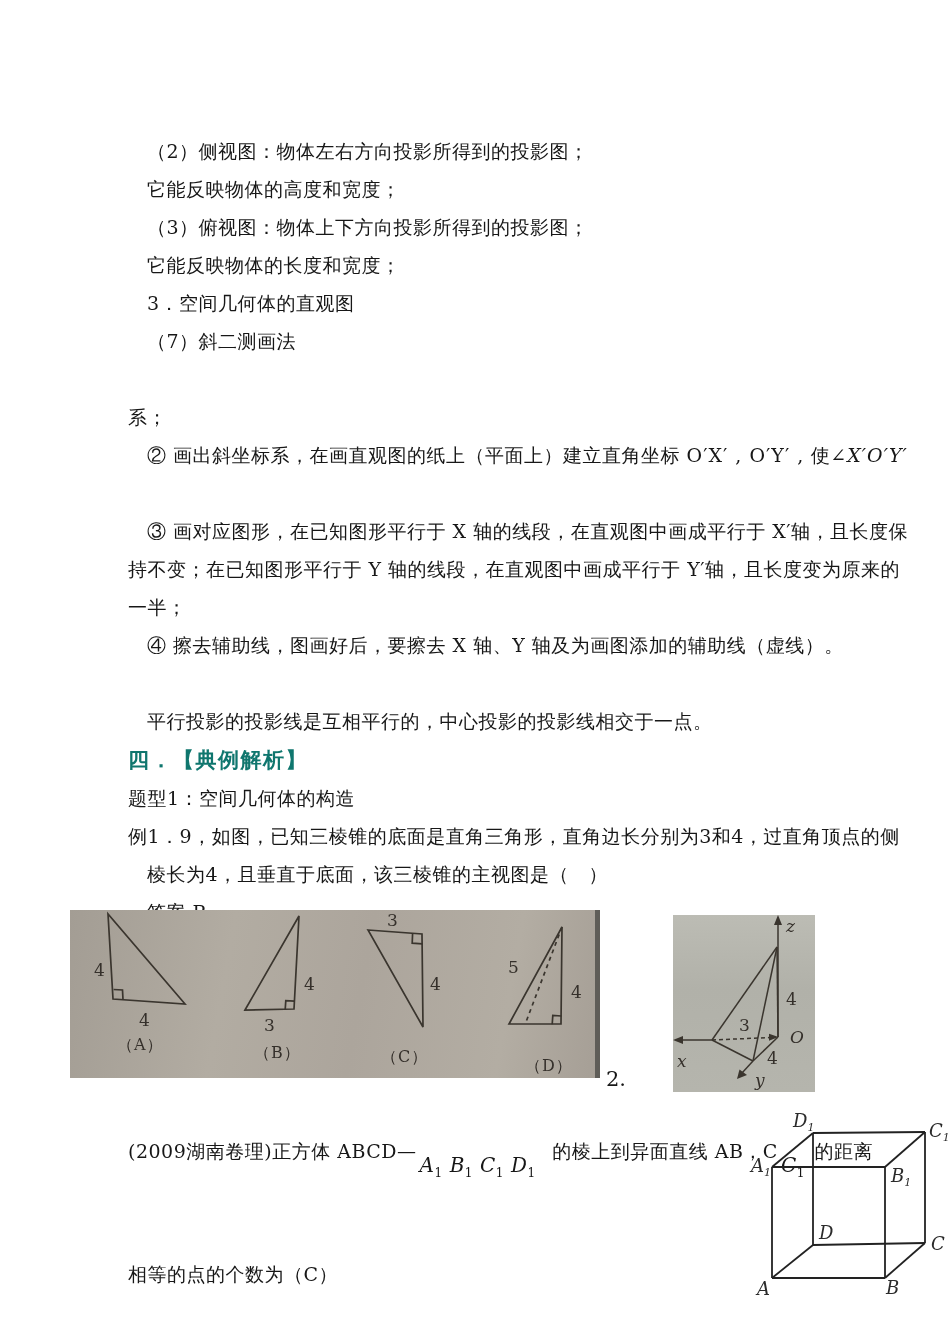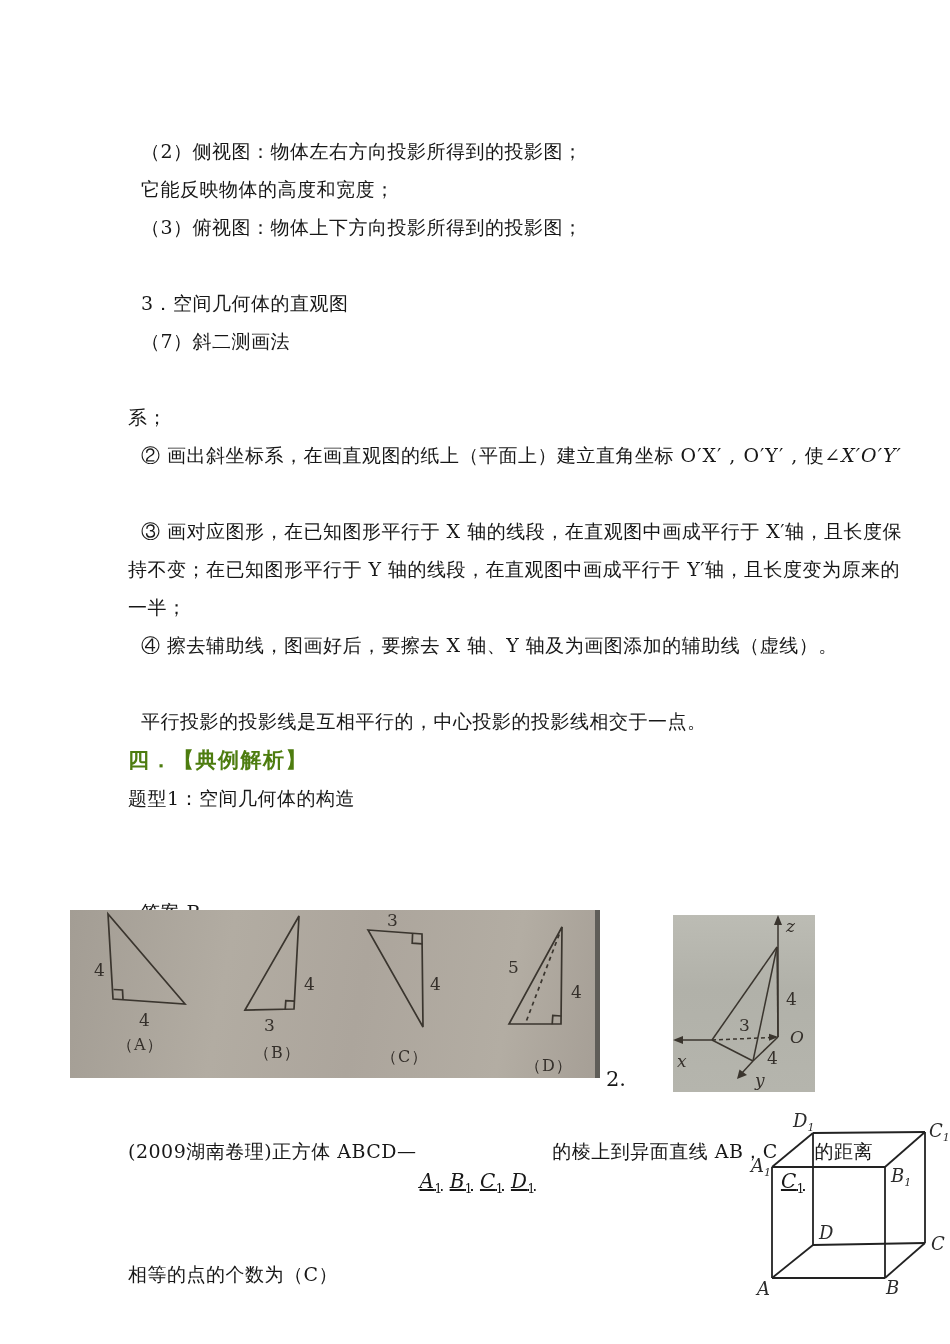--- a/index.html
+++ b/index.html
@@ -1,25 +1,25 @@
 <!DOCTYPE html>
 <html><head>
 <meta charset="utf-8">
 <style>
   html,body{margin:0;padding:0;background:#ffffff;}
   .page{position:relative;width:950px;height:1344px;background:#ffffff;overflow:hidden;
         font-family:"DejaVu Serif","Liberation Serif",serif;color:#171717;}
   .line{position:absolute;left:128px;font-size:19px;line-height:24px;white-space:nowrap;letter-spacing:.5px;}
-  .ind{left:141px;}
-  .blue{color:#4d7c0f;font-weight:bold;font-size:21px;letter-spacing:1.5px;}
+  .ind{left:147px;}
+  .blue{color:#0f766e;font-weight:bold;font-size:21px;letter-spacing:1.5px;}
   sup{font-size:12px;}
   .math{font-style:italic;letter-spacing:1px;}
   .upmath{letter-spacing:1px;font-family:"DejaVu Serif","Liberation Serif",serif;}
   .p2{position:absolute;left:128px;font-size:19px;white-space:nowrap;letter-spacing:.5px;}
-  .drop{position:relative;top:30px;font-style:italic;font-size:20px;padding:0 3px;text-decoration:underline;}
+  .drop{position:relative;top:14px;font-style:italic;font-size:20px;padding:0 3px;}
   .drop sub{font-size:12px;font-style:normal;}
   .drop .pair{margin-right:7px;}
   .num2{position:absolute;left:606px;top:1046px;font-size:21px;}
   .photo{position:absolute;overflow:hidden;}
   #photoA{left:70px;top:910px;width:525px;height:168px;
           background:linear-gradient(100deg,#a39d94 0%,#b2aca2 30%,#aca59c 55%,#b3ada3 82%,#a69f96 100%);
           border-right:5px solid #5f5d58;}
   #photoB{left:673px;top:915px;width:142px;height:177px;
           background:linear-gradient(180deg,#bcbcb4 0%,#b1b1a9 42%,#b5b5ad 100%);}
   #cubefig{position:absolute;left:745px;top:1103px;width:205px;height:241px;}
@@ -32,34 +32,37 @@
   .cubesub{font-size:11px;}
 </style>
 </head>
 <body>
 
 <div class="page">
 
   <p class="line ind" style="top:120px">（2）侧视图：物体左右方向投影所得到的投影图；</p>
   <p class="line ind" style="top:158px">它能反映物体的高度和宽度；</p>
   <p class="line ind" style="top:196px">（3）俯视图：物体上下方向投影所得到的投影图；</p>
+  <p class="line ind" style="top:234px">它能反映物体的长度和宽度；</p>
   <p class="line ind" style="top:272px">3．空间几何体的直观图</p>
   <p class="line ind" style="top:310px">（7）斜二测画法</p>
   <p class="line" style="top:386px">系；</p>
 
   <p class="line ind" style="top:424px"><span>② 画出斜坐标系，在画直观图的纸上（平面上）建立直角坐标 </span><span class="upmath">O′X′ , O′Y′ ,</span><span> 使</span><span class="math">∠X′O′Y′</span></p>
 
 
   <p class="line" style="top:538px">持不变；在已知图形平行于 Y 轴的线段，在直观图中画成平行于 Y′轴，且长度变为原来的</p>
   <p class="line ind" style="top:500px">③ 画对应图形，在已知图形平行于 X 轴的线段，在直观图中画成平行于 X′轴，且长度保</p>
   <p class="line" style="top:576px">一半；</p>
   <p class="line ind" style="top:614px">④ 擦去辅助线，图画好后，要擦去 X 轴、Y 轴及为画图添加的辅助线（虚线）。</p>
   <p class="line ind" style="top:690px">平行投影的投影线是互相平行的，中心投影的投影线相交于一点。</p>
   <p class="line blue" style="top:727px">四．【典例解析】</p>
   <p class="line" style="top:767px">题型1：空间几何体的构造</p>
+  <p class="line" style="top:805px">例1．9，如图，已知三棱锥的底面是直角三角形，直角边长分别为3和4，过直角顶点的侧</p>
+  <p class="line ind" style="top:843px">棱长为4，且垂直于底面，该三棱锥的主视图是（　）</p>
   <p class="line ind" style="top:881px">答案  B</p>
 
   <div class="photo" id="photoA">
     <svg width="525" height="168" viewBox="0 0 525 168">
       <g stroke="#3a352e" stroke-width="1.7" fill="none">
         <polygon points="38,4 43,89 115,94"></polygon>
         <polyline points="43.6,79.5 52.5,80 53,89.6"></polyline>
       </g>
       <text class="figtxt" x="24" y="66">4</text>
       <text class="figtxt" x="69" y="116">4</text>

